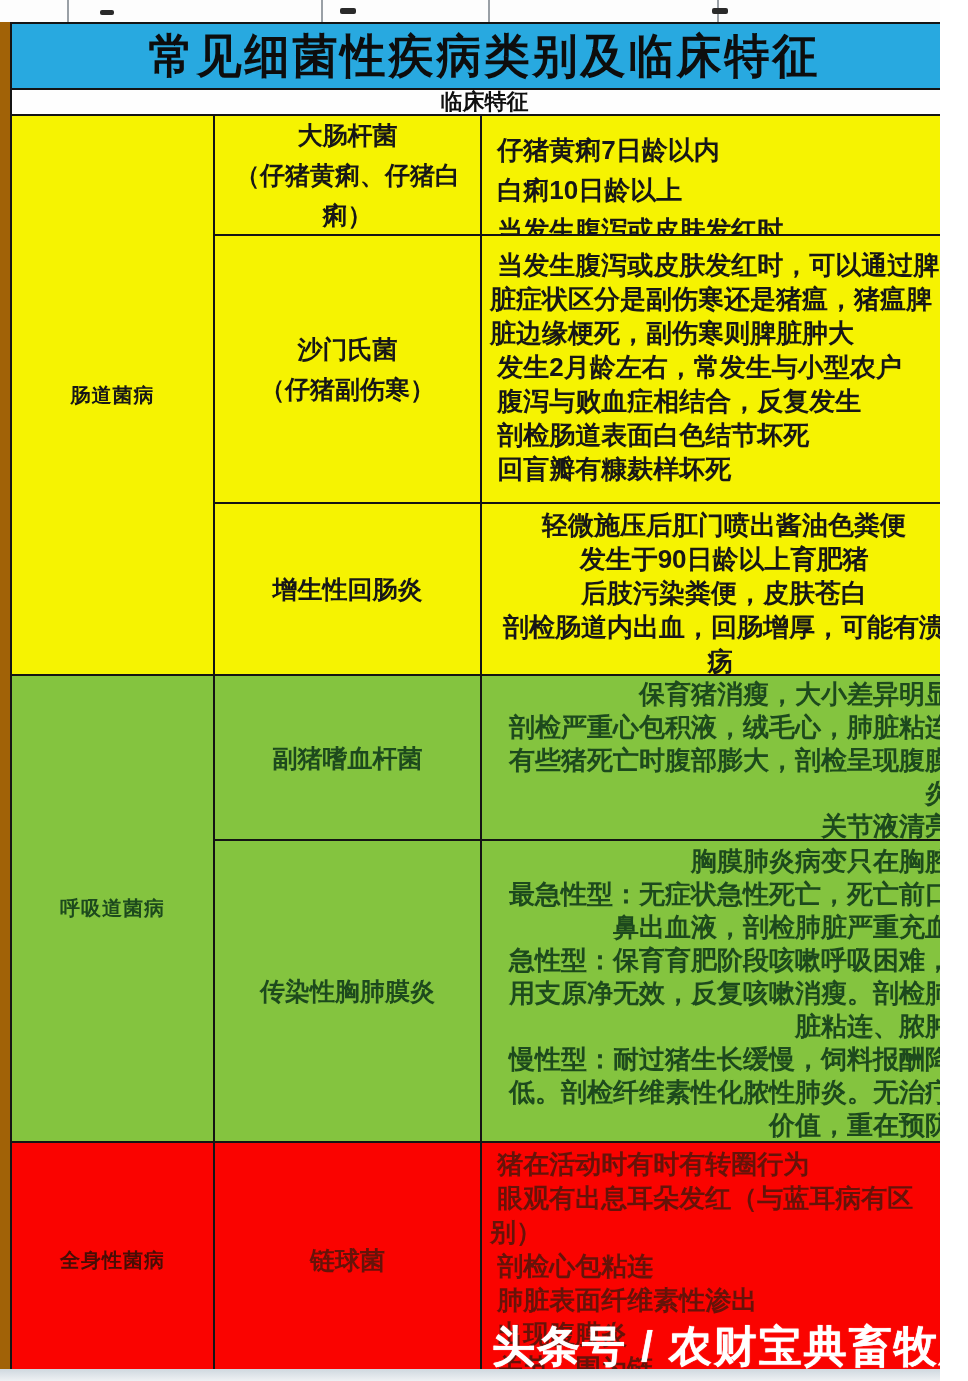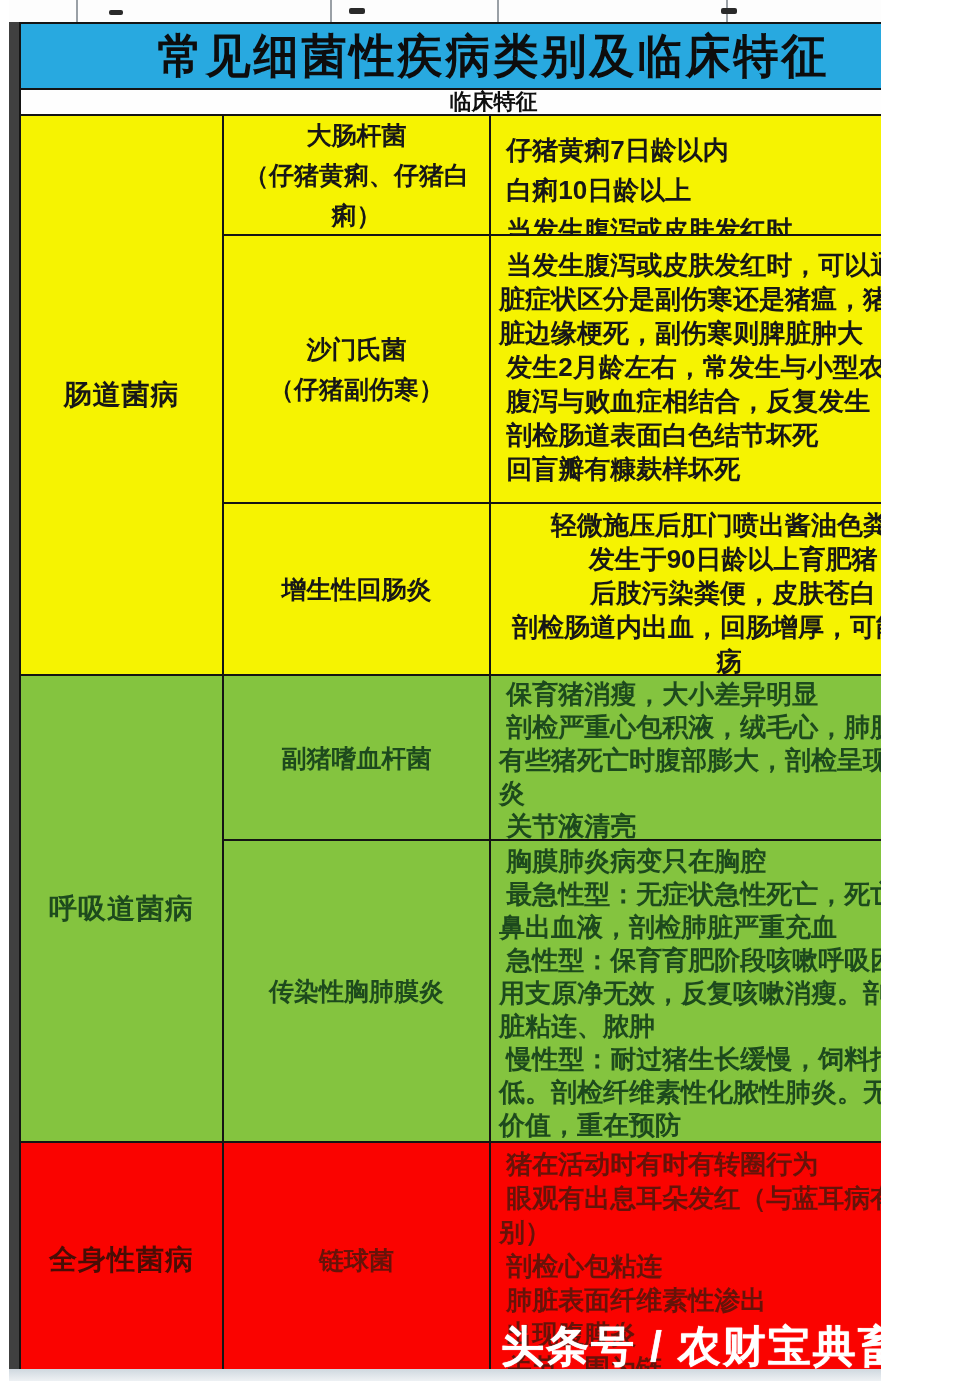--- a/index.html
+++ b/index.html
@@ -1,21 +1,20 @@
 <!DOCTYPE html>
 <html><head>
 <meta charset="utf-8">
 <style>
   html,body{margin:0;padding:0;background:#ffffff;}
   .canvas{
-    position:relative;width:872px;height:1381px;overflow:hidden;
-    background:#404040;
+    position:relative;width:940px;height:1381px;overflow:hidden;
+    background:#a16207;
     font-family:"Liberation Sans","DejaVu Sans",sans-serif;
     color:#161616;
-    margin-left:9px;
   }
   
   .top-strip{position:absolute;left:0;top:0;width:968px;height:22px;background:#fdfdfd;}
   .vline{position:absolute;top:0;width:2px;height:22px;background:#9aa0a6;}
   .frag{position:absolute;background:#2a2a2a;border-radius:2px;}
 
   
   .table{
     position:absolute;left:10px;top:22px;width:945px;
     border:2px solid #141414;background:#fff;
@@ -34,41 +33,41 @@
     font-size:22px;font-weight:bold;color:#101010;}
   .hcell.c1{width:470px;border-right:2px solid #141414;box-sizing:border-box;}
   .hcell.c2{flex:1;}
 
   .section{display:flex;}
   .section{border-bottom:2px solid #141414;}
   .section:last-child{border-bottom:none;}
   .cat{
     width:203px;box-sizing:border-box;border-right:2px solid #141414;
     display:flex;align-items:center;justify-content:center;
-    font-size:28px;font-weight:bold;letter-spacing:1px;
+    font-size:20px;font-weight:bold;letter-spacing:1px;
   }
   .rows{flex:1;display:flex;flex-direction:column;}
   .row{display:flex;border-bottom:2px solid #141414;box-sizing:border-box;overflow:hidden;}
   .row:last-child{border-bottom:none;}
   .pathogen{
     width:267px;box-sizing:border-box;border-right:2px solid #141414;
     display:flex;align-items:center;justify-content:center;text-align:center;
     font-size:25px;font-weight:bold;line-height:40px;
     white-space:pre-wrap;padding:0 4px;
   }
   .features{
     flex:1;box-sizing:border-box;padding:10px 6px 0 8px;
     font-size:26px;font-weight:bold;line-height:34px;
     white-space:pre-wrap;word-break:break-all;overflow:hidden;
   }
   
   .sec-yellow{background:#f6f301;}
   .sec-yellow .cat,.sec-yellow .pathogen,.sec-yellow .features{color:#171717;}
   .sec-green{background:#84c43f;}
-  .sec-green .cat,.sec-green .pathogen,.sec-green .features{color:#1d4a1d;}
+  .sec-green .cat,.sec-green .pathogen,.sec-green .features{color:#1d4a1d;text-align:right;}
   .sec-red{background:#fa0300;}
   .sec-red .cat{color:#480d05;}
   .sec-red .pathogen,.sec-red .features{color:#661309;}
 
   
   .h120{height:120px;justify-content:flex-end;} .h268{height:268px;} .h170{height:170px;}
   .h165{height:165px;} .h300{height:300px;} .h234{height:234px;}
   .row.h120 .features{padding-top:14px;line-height:40px;}
   .row.h268 .features{padding-top:12px;}
   .row.h170 .features{padding-top:4px;text-align:center;}

